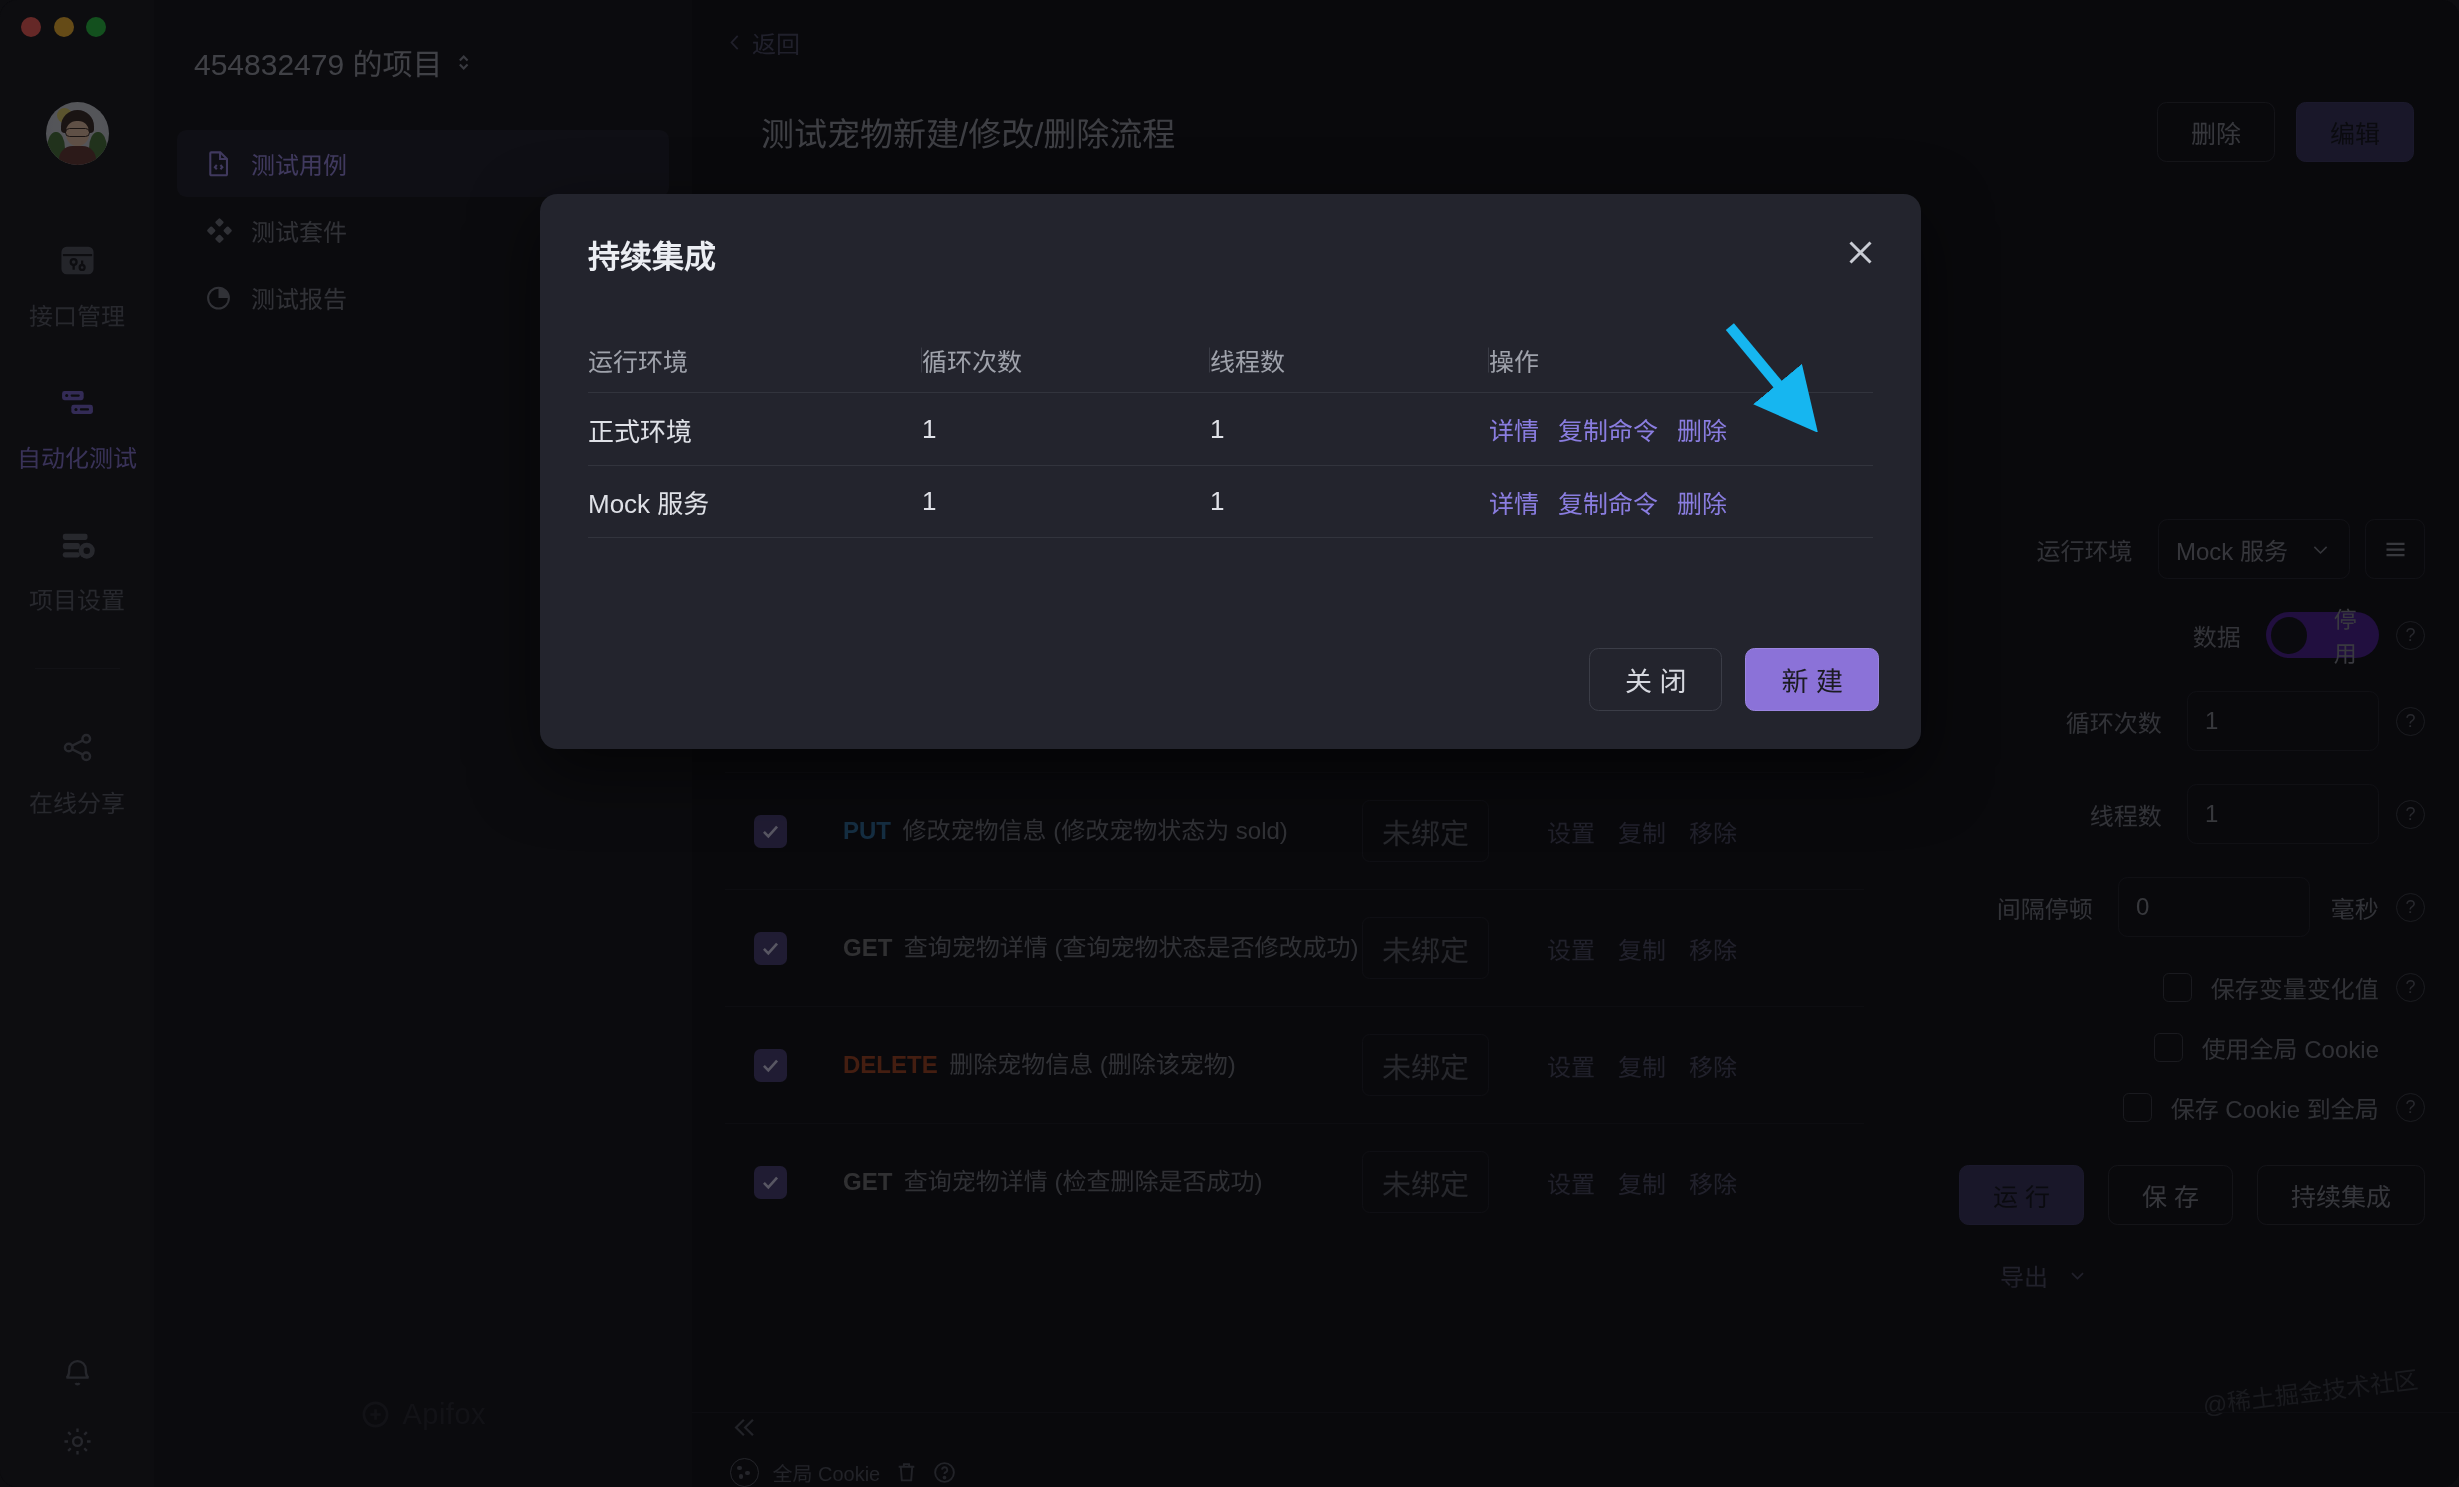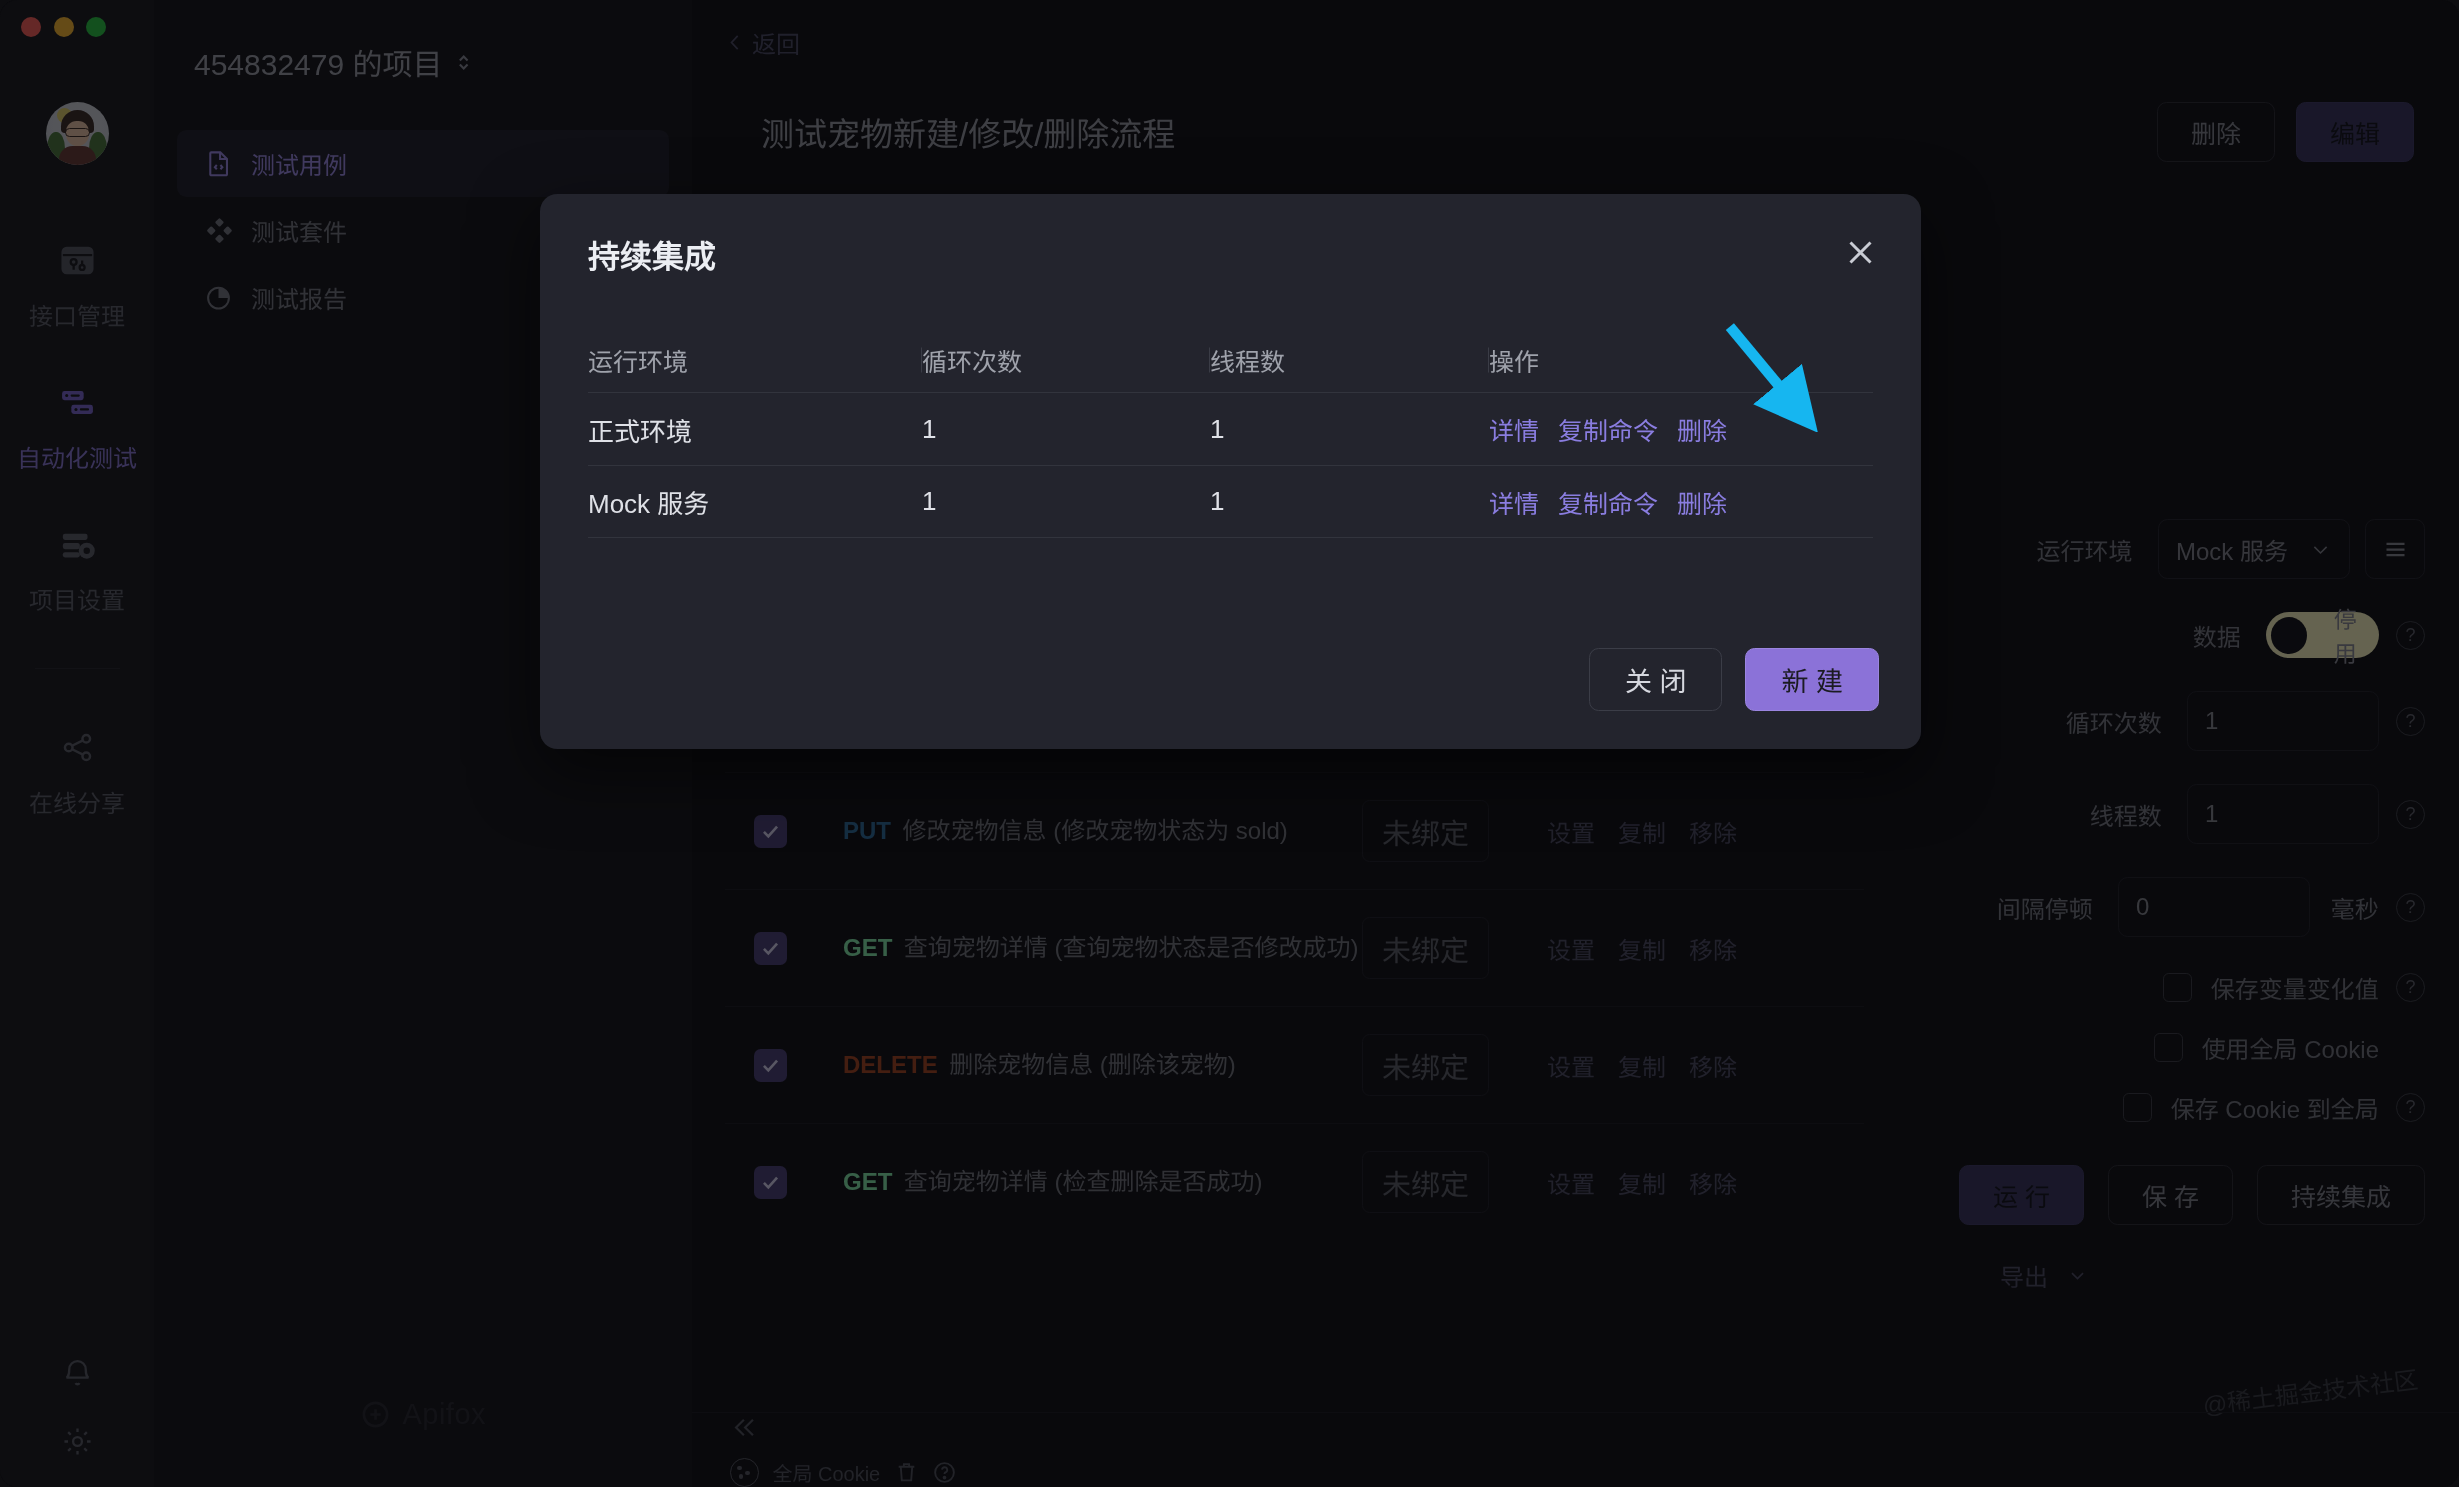--- a/index.html
+++ b/index.html
@@ -126,21 +126,21 @@
   .step-row:first-child { border-top: none; }
   .cbx {
     width: 33px; height: 33px; border-radius: 6.7px;
     background: #4b4076; display: flex; align-items: center; justify-content: center;
     margin-left: 29px; flex: 0 0 auto; cursor: pointer;
   }
   .cbx svg { width: 21px; height: 21px; }
   .step-name { flex: 1 1 auto; margin-left: 56px; line-height: 1.52; max-width: 519px; }
   .m { font-weight: bold; margin-right: 11.5px; }
   .m.POST { color: #b0702a; }
-  .m.GET { color: #86efac; }
+  .m.GET { color: #737373; }
   .m.PUT { color: #2f6f9f; }
   .m.DELETE { color: #a8441e; }
   .badge {
     border: 1px solid #1f1f25; border-radius: 7.7px;
     padding: 8.6px 19px; color: #5d5f66; font-size: 29px;
     margin-right: 58px; flex: 0 0 auto;
   }
   .step-ops { color: #4d4c63; font-size: 24px; display: flex; gap: 23px; flex: 0 0 auto; width: 192px; }
   .step-ops span { cursor: pointer; }
 
@@ -152,21 +152,21 @@
     width: 192px; height: 60px; border: 1px solid #24242b; border-radius: 9.6px;
     display: flex; align-items: center; justify-content: space-between;
     padding: 0 17.3px; color: #83858d; font-size: 24px; cursor: pointer;
   }
   .icon-btn {
     width: 60px; height: 60px; border: 1px solid #24242b; border-radius: 9.6px;
     display: flex; align-items: center; justify-content: center;
     margin-left: 15.4px; cursor: pointer;
   }
   .switch {
-    width: 113px; height: 46px; border-radius: 23px; background: #fef9c3;
+    width: 113px; height: 46px; border-radius: 23px; background: #4c1d95;
     display: flex; align-items: center; gap: 27px; padding-left: 4.8px; cursor: pointer;
   }
   .switch .knob { width: 37px; height: 37px; border-radius: 50%; background: #121216; }
   .switch .slabel { color: #8b8d95; font-size: 23px; }
   .help {
     width: 29px; height: 29px; border-radius: 50%; border: 1px solid #3d3f46;
     color: #5e6068; font-size: 18px; display: flex; align-items: center; justify-content: center;
     margin-left: 17.3px; cursor: pointer; flex: 0 0 auto;
   }
   .input {

